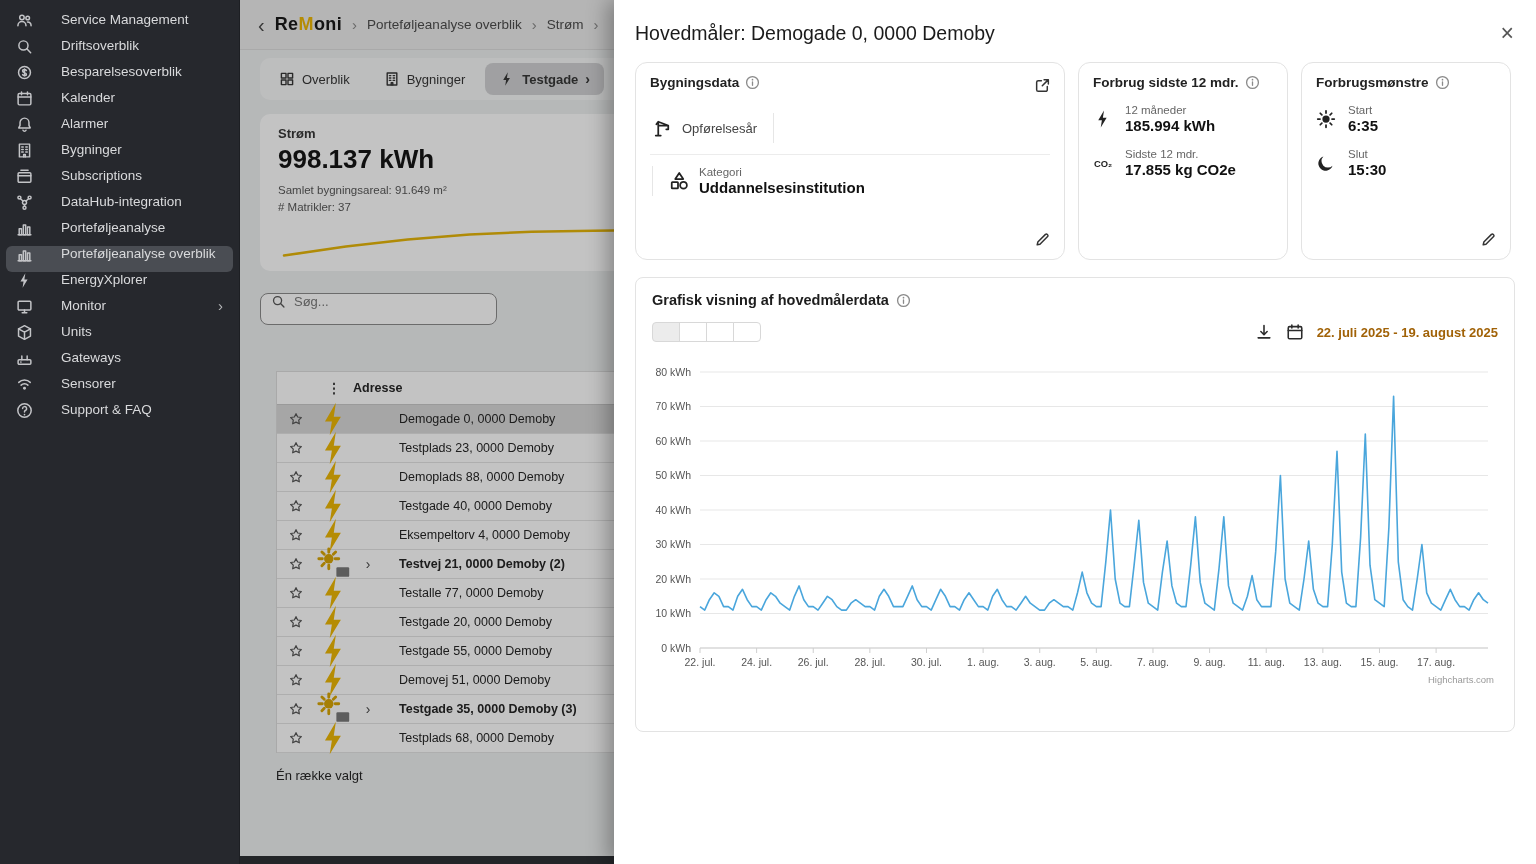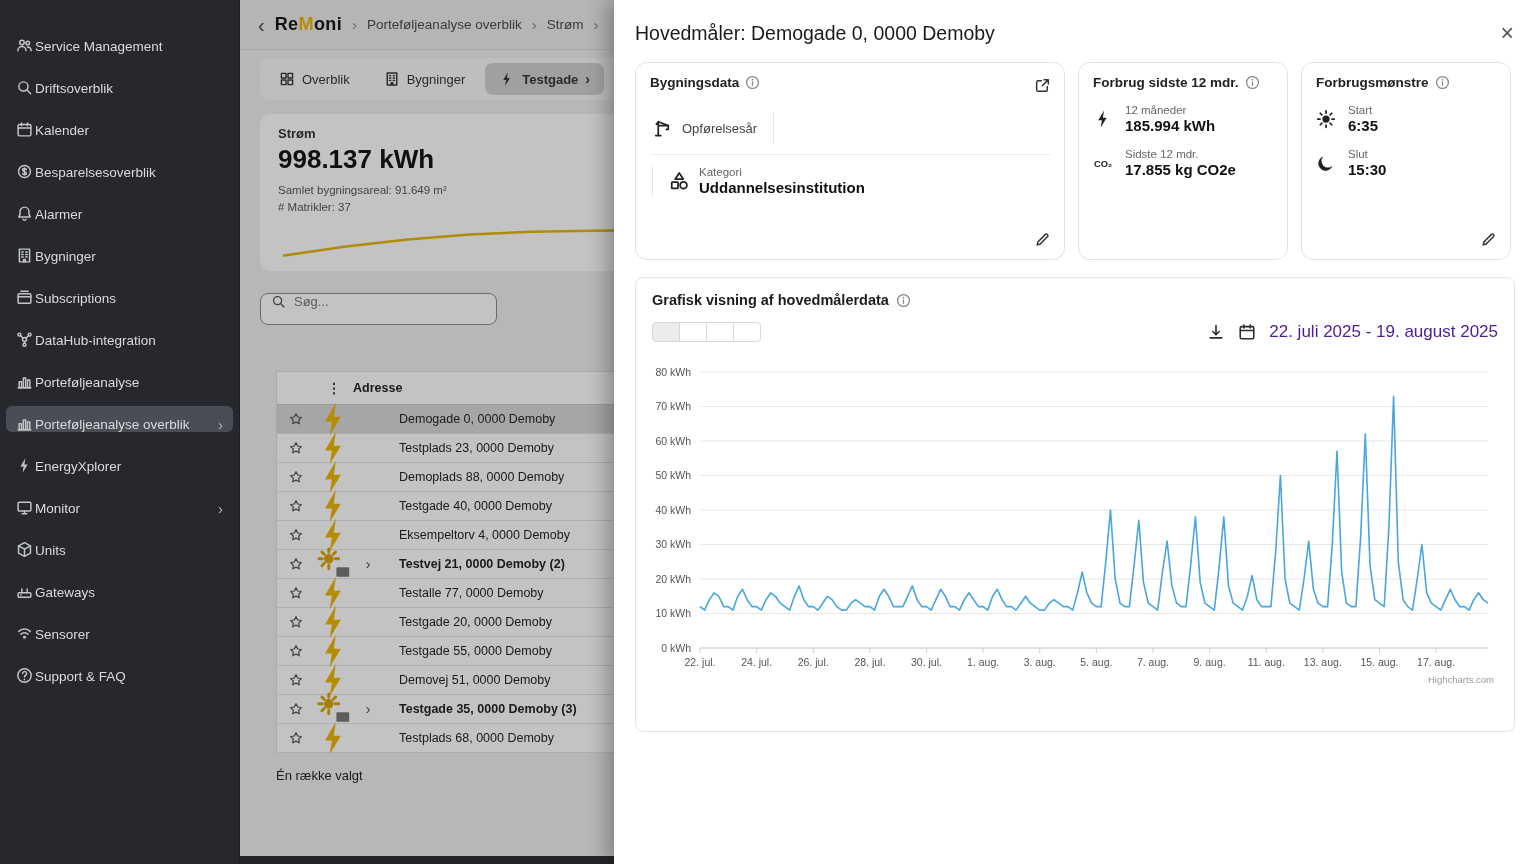--- a/index.html
+++ b/index.html
@@ -1,21 +1,21 @@
 <!DOCTYPE html>
 <html><head>
 <meta charset="utf-8">
 <style>
   *{margin:0;padding:0;box-sizing:border-box}
   html,body{width:1536px;height:864px;overflow:hidden;font-family:"Liberation Sans",sans-serif;background:#26282d}
   .app{display:flex;width:1536px;height:864px}
 
   
   .sidebar{width:240px;flex:none;background:#26282d;color:#d9dadc;padding-top:12px;border-right:1px solid #1d1f23}
-  .s-item{display:flex;align-items:flex-end;gap:2px;height:26px;padding:0 10px;margin:16px 6px;border-radius:6px;font-size:13.5px;cursor:pointer;white-space:nowrap}
+  .s-item{display:flex;align-items:flex-start;gap:28px;height:26px;padding:0 10px;margin:0 6px;border-radius:6px;font-size:13.5px;cursor:pointer;white-space:nowrap}
   .s-item.selected{background:#4a4d53}
   .s-item .icn{width:17px;height:17px;flex:none;color:#c3c4c7}
   .s-item .chev{margin-left:auto;color:#b5b6b8;font-size:15px;display:none;line-height:1}
   .s-item.has-chevron .chev{display:block}
   span[data-icon]>svg{width:100%;height:100%;display:block}
 
   
   .main{flex:1;position:relative;background:#2a2c30;overflow:hidden}
   .main-content{position:absolute;left:0;top:0;width:1296px;height:856px;background:#eef0f1;z-index:1}
   .dim{position:absolute;inset:0;background:rgba(15,15,15,.25);z-index:5}
@@ -99,21 +99,21 @@
   .gcard{margin:17px 21px 0;border:1px solid #e3e3e3;border-radius:8px;height:455px;padding-top:14px;background:#fff}
   .g-head{display:flex;align-items:flex-end;gap:7px;padding:0 16px;font-size:14.5px;font-weight:700;color:#1d1d1d}
   .g-controls{display:flex;align-items:center;margin-top:14px;padding:0 16px}
   .gtabs{display:flex}
   .gtab{border:1px solid #d8d8d8;margin-left:-1px;padding:9px 13px;font-size:12.5px;color:#333;background:#fff;cursor:pointer;font-family:inherit}
   .gtab:first-child{border-radius:4px 0 0 4px;margin-left:0}
   .gtab:last-child{border-radius:0 4px 4px 0}
   .gtab.active{background:#ececec;font-weight:700}
   .g-right{margin-left:auto;display:flex;align-items:center;gap:13px}
   .icn18{width:18px;height:18px;color:#2c2c2c;cursor:pointer}
-  .g-date{font-size:17px;font-weight:400;color:#4c1d95;cursor:pointer}
+  .g-date{font-size:13px;font-weight:700;color:#a16207;cursor:pointer}
   #main-chart{display:block;margin-top:14px}
   .ylab{font-size:10.5px;fill:#555;text-anchor:end}
   .xlab{font-size:10.5px;fill:#555;text-anchor:middle}
   .grid{stroke:#e7e7e7;stroke-width:1}
   .axisline,.tick{stroke:#cfcfcf;stroke-width:1}
   .credit{text-align:right;padding-right:20px;font-size:9.5px;color:#999;margin-top:-12px}
 </style>
 </head>
 <body>
 
@@ -137,37 +137,37 @@
         <span class="icn" data-icon="overview">
             <svg viewBox="0 0 16 16" fill="none" stroke="currentColor" stroke-width="1.4" stroke-linecap="round" stroke-linejoin="round">
               <circle cx="7" cy="7" r="4.3"></circle>
               <path d="m10.2 10.2 3.6 3.6"></path>
             </svg>
           </span>
         <span class="s-label">Driftsoverblik</span>
 
       </div>
         <div class="s-item">
+        <span class="icn" data-icon="savings">
+            <svg viewBox="0 0 16 16" fill="none" stroke="currentColor" stroke-width="1.4" stroke-linecap="round" stroke-linejoin="round">
+              <circle cx="8" cy="8" r="5.6"></circle>
+              <path d="M8 4.6v6.8M9.8 6.2c-.4-.7-1.1-1-1.8-1-1 0-1.8.6-1.8 1.4 0 2 3.6 1 3.6 3 0 .8-.8 1.4-1.8 1.4-.7 0-1.4-.3-1.8-1"></path>
+            </svg>
+          </span>
+        <span class="s-label">Besparelsesoverblik</span>
+
+      </div>
+        <div class="s-item">
         <span class="icn" data-icon="calendar">
             <svg viewBox="0 0 16 16" fill="none" stroke="currentColor" stroke-width="1.4" stroke-linecap="round" stroke-linejoin="round">
               <rect x="2" y="3.2" width="12" height="10.8" rx="1.2"></rect>
               <path d="M2 6.6h12M5.2 1.8v2.6M10.8 1.8v2.6"></path>
             </svg>
           </span>
         <span class="s-label">Kalender</span>
-
-      </div>
-        <div class="s-item">
-        <span class="icn" data-icon="savings">
-            <svg viewBox="0 0 16 16" fill="none" stroke="currentColor" stroke-width="1.4" stroke-linecap="round" stroke-linejoin="round">
-              <circle cx="8" cy="8" r="5.6"></circle>
-              <path d="M8 4.6v6.8M9.8 6.2c-.4-.7-1.1-1-1.8-1-1 0-1.8.6-1.8 1.4 0 2 3.6 1 3.6 3 0 .8-.8 1.4-1.8 1.4-.7 0-1.4-.3-1.8-1"></path>
-            </svg>
-          </span>
-        <span class="s-label">Besparelsesoverblik</span>
 
       </div>
         <div class="s-item">
         <span class="icn" data-icon="bell">
             <svg viewBox="0 0 16 16" fill="none" stroke="currentColor" stroke-width="1.4" stroke-linecap="round" stroke-linejoin="round">
               <path d="M8 2a4.2 4.2 0 0 1 4.2 4.2v2.6l1.2 2.4H2.6l1.2-2.4V6.2A4.2 4.2 0 0 1 8 2z"></path>
               <path d="M6.6 13.4a1.5 1.5 0 0 0 2.8 0"></path>
             </svg>
           </span>
         <span class="s-label">Alarmer</span>

